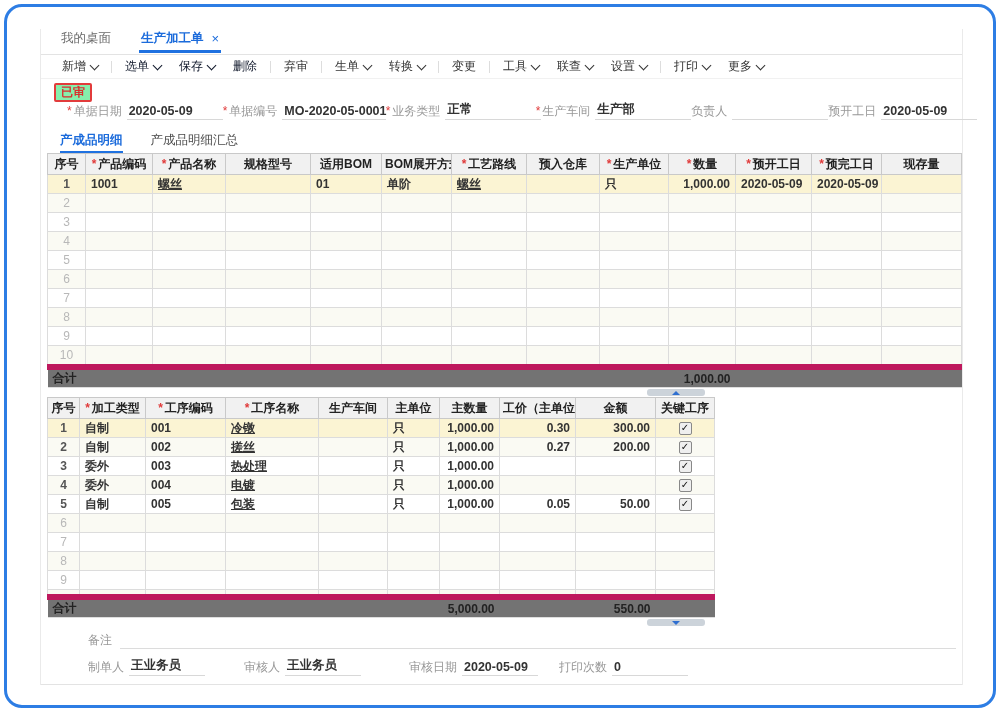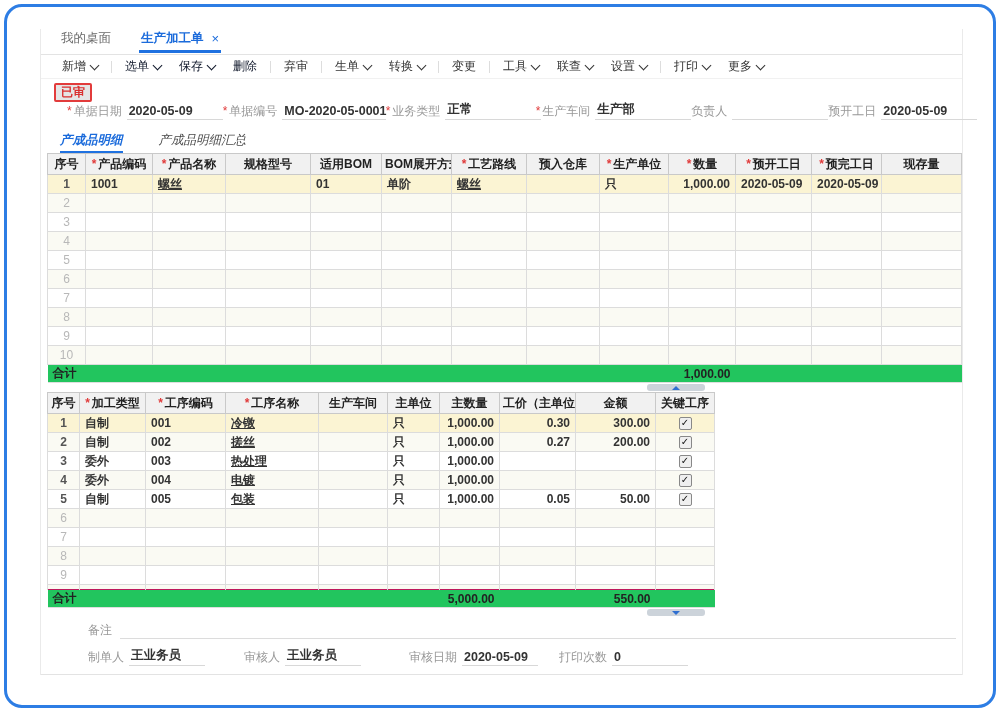--- a/index.html
+++ b/index.html
@@ -19,54 +19,54 @@
   
   .toolbar{height:23px;display:flex;align-items:center;padding-left:12px;border-bottom:1px solid #f1f1f1;}
   .titem{font-size:12px;color:#333;margin:0 9px;display:inline-flex;align-items:center;cursor:default;}
   .titem.dis{color:#0f172a;}
   .caret{width:6px;height:6px;border-right:1.4px solid currentColor;border-bottom:1.4px solid currentColor;
     transform:rotate(45deg);margin:-3px 0 0 5px;display:inline-block;}
   .vsep{width:1px;height:12px;background:#ddd;margin:0 4px;display:inline-block;}
 
   
   .badgerow{height:20px;}
-  .badge{display:inline-block;margin:4px 0 0 13px;border:2px solid #e23b3b;color:#d92f2f;background:#e5e5e5;
+  .badge{display:inline-block;margin:4px 0 0 13px;border:2px solid #e23b3b;color:#d92f2f;background:#86efac;
     font-size:12px;font-weight:bold;line-height:15px;padding:0 5px;border-radius:2px;}
 
   
   .hfields{display:flex;align-items:flex-end;padding:2px 0 7px 26px;}
   .hfield{display:flex;align-items:flex-end;}
   .hfield.f0{width:172px}.hfield.f1{width:163px}.hfield.f2{width:150px}
   .hfield.f3{width:178px}.hfield.f4{width:150px}.hfield.f5{margin-left:auto;margin-right:8px}
   .flabel{color:#989898;font-size:12px;white-space:nowrap;}
   .req{color:#e03a3a;font-style:normal;margin-right:2px;}
   .fval{font-size:12.5px;font-weight:bold;color:#333;border-bottom:1px solid #d8d8d8;min-width:92px;
     margin-left:5px;padding:0 2px 1px;white-space:nowrap;}
 
   
-  .stabs{display:flex;gap:36px;padding:5px 0 0 19px;height:21px;font-style:italic;}
+  .stabs{display:flex;gap:28px;padding:5px 0 0 19px;height:21px;}
   .stab{font-size:12.5px;color:#4a4a4a;padding-bottom:3px;cursor:default;}
   .stab.act{color:#1b6bdb;font-weight:bold;border-bottom:2px solid #1f71e0;}
 
   
   .gridwrap{overflow:hidden;}
   table.grid{border-collapse:collapse;table-layout:fixed;margin-left:6px;}
   .grid th{background:#f1f1f1;border:1px solid #c9c9c9;height:20px;font-size:12px;color:#222;
     padding:0 3px;white-space:nowrap;overflow:hidden;font-weight:bold;text-align:center;}
   .grid td{border:1px solid #dcdcdc;height:18px;font-size:12px;font-weight:bold;color:#333;
     padding:0 5px;white-space:nowrap;overflow:hidden;background:#fff;}
   .grid tr:nth-child(even) td{background:#fafaf3;}
   .grid td.rn{color:#b8b8b8;text-align:center;padding:0;font-weight:normal;}
   .grid tr.data td.rn{color:#555;font-weight:bold;}
   .grid tr.sel td{background:#fbf4d3;}
   .grid td.al{text-align:left}.grid td.ar{text-align:right}.grid td.ac{text-align:center}
   .grid td.lk{text-decoration:underline;}
   .grid tr.clip td{height:4px;font-size:0;padding:0;border-bottom:none;}
-  .grid tr.total td{border:none;border-top:1px solid #be185d;border-bottom:1px solid #dedede;
-    background:#22c55e;height:17px;color:#222;}
+  .grid tr.total td{border:none;border-top:6px solid #be185d;border-bottom:1px solid #dedede;
+    background:#737373;height:17px;color:#222;}
   .cb{display:inline-block;width:11px;height:11px;border:1px solid #888;background:#efefef;border-radius:2px;
     line-height:10px;font-size:10px;color:#111;text-align:center;vertical-align:middle;}
 
   
   .handlerow{height:9px;position:relative;margin-left:6px;}
   .pill{position:absolute;left:600px;top:1px;width:58px;height:7px;background:#ccd3da;border-radius:3px;
     display:flex;align-items:center;justify-content:center;}
   .tri-up{width:0;height:0;border-left:4px solid transparent;border-right:4px solid transparent;
     border-bottom:4px solid #2f6fd0;}
   .tri-down{width:0;height:0;border-left:4px solid transparent;border-right:4px solid transparent;

